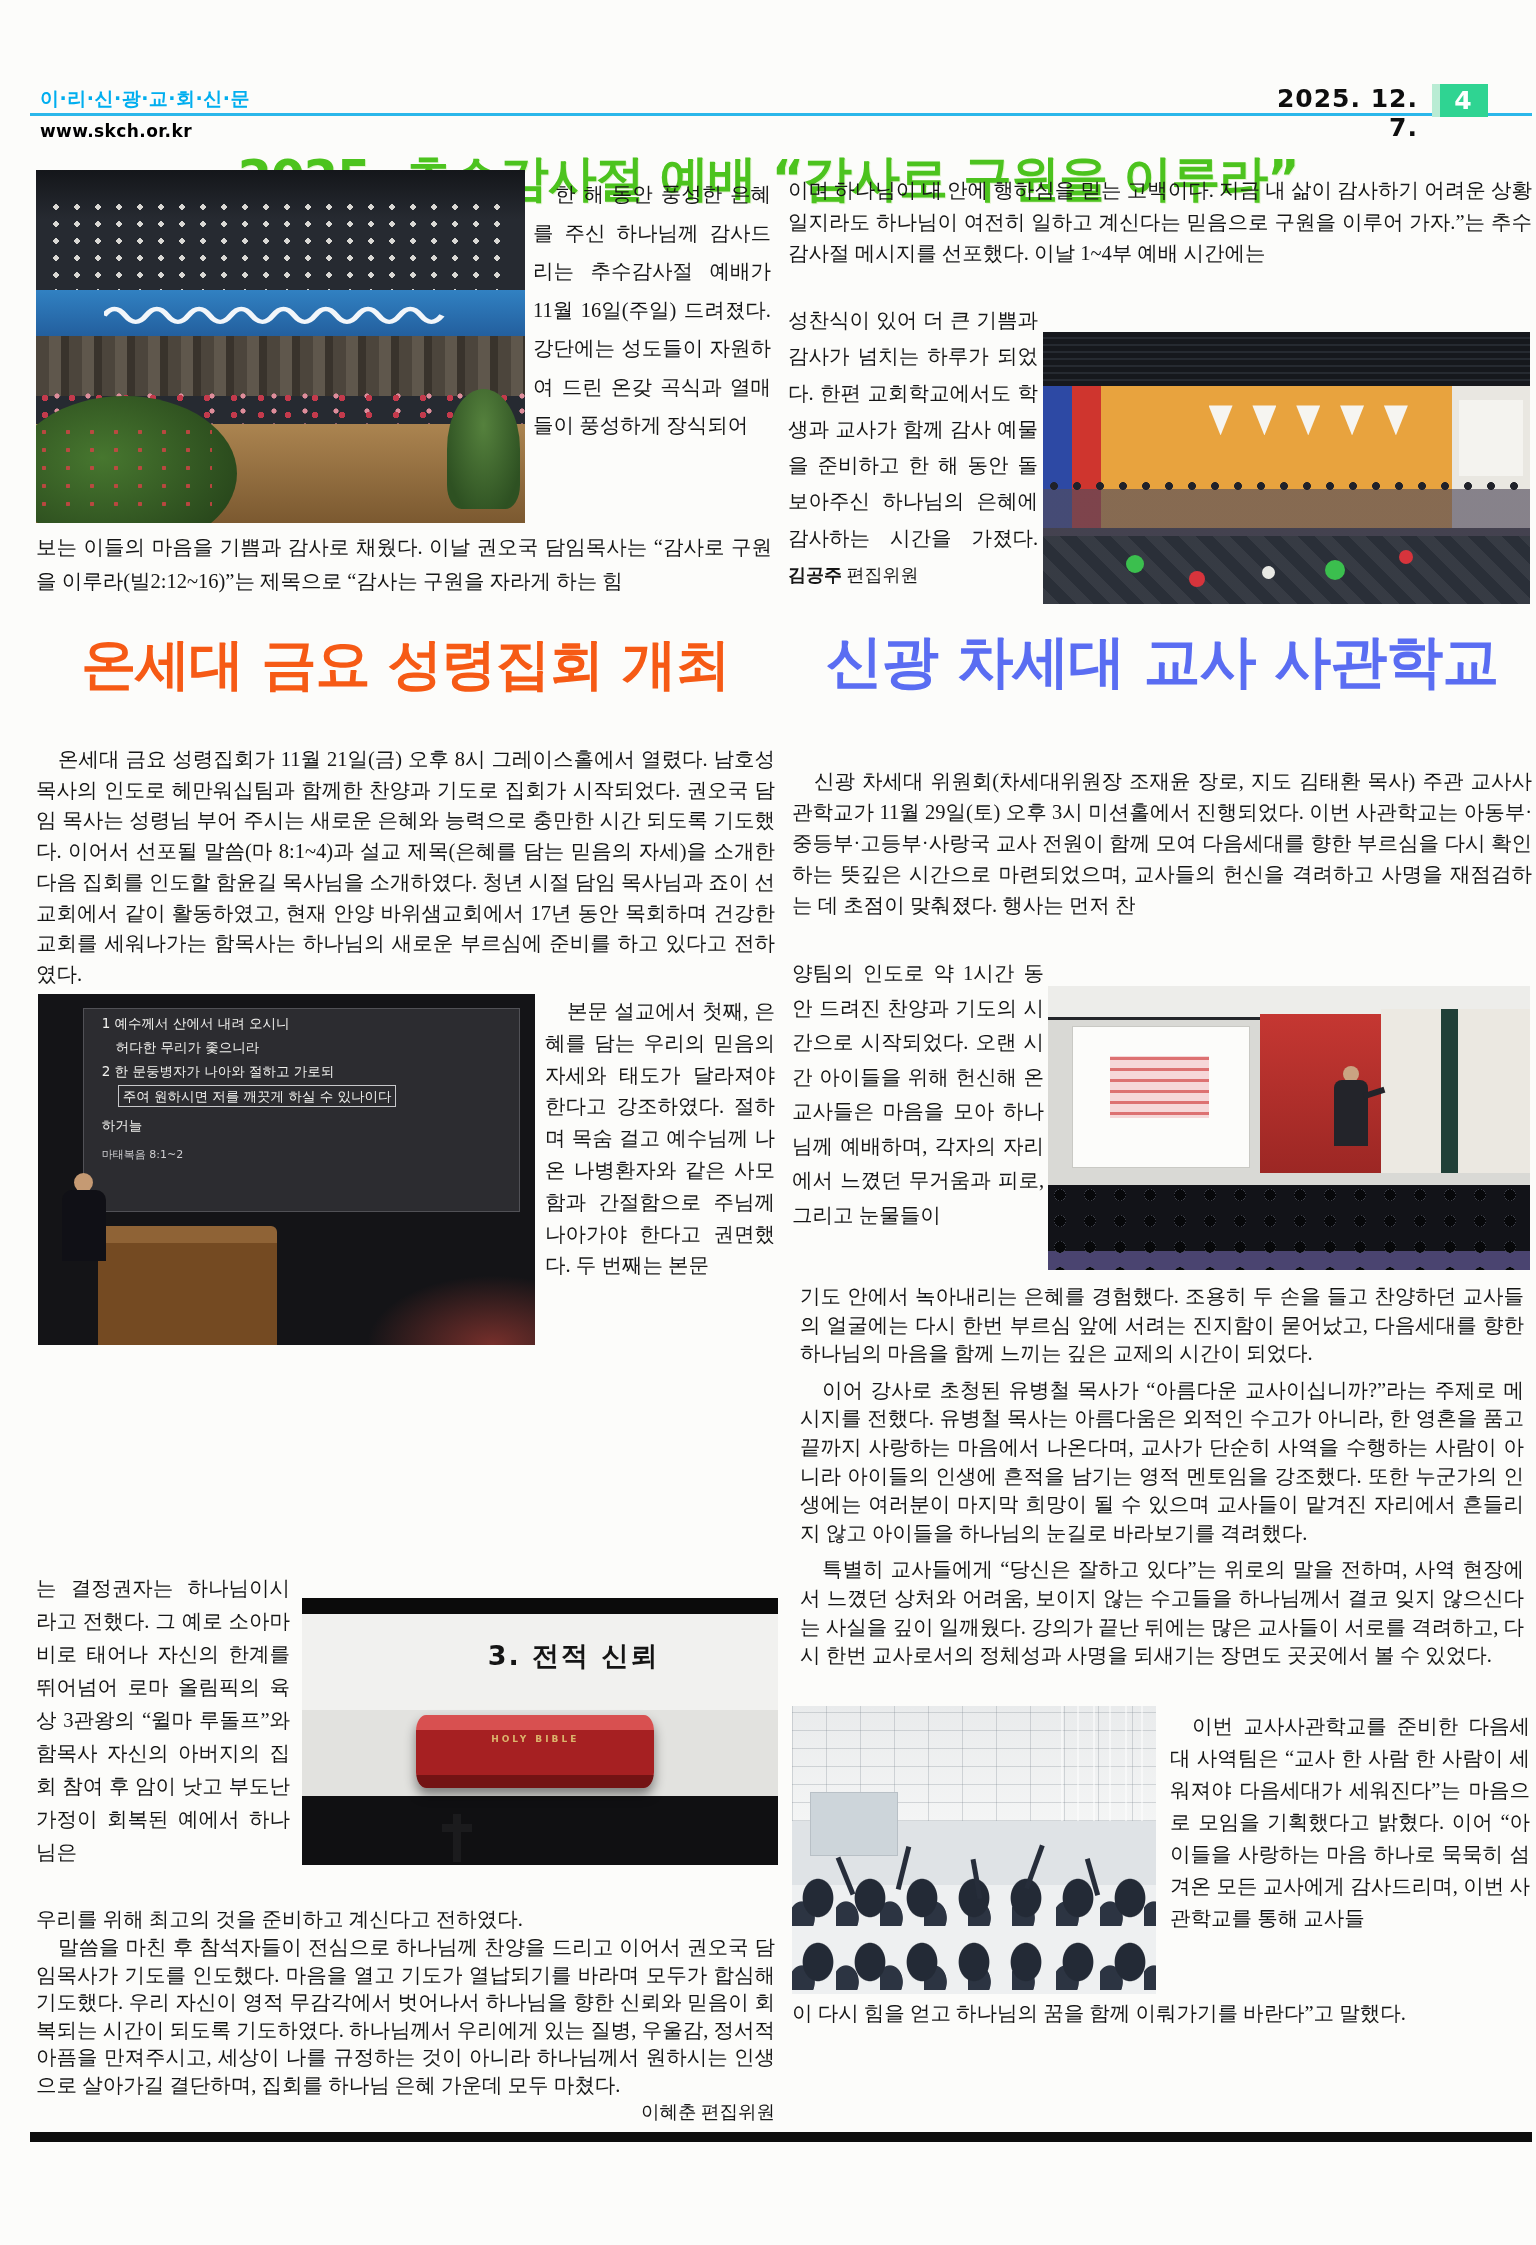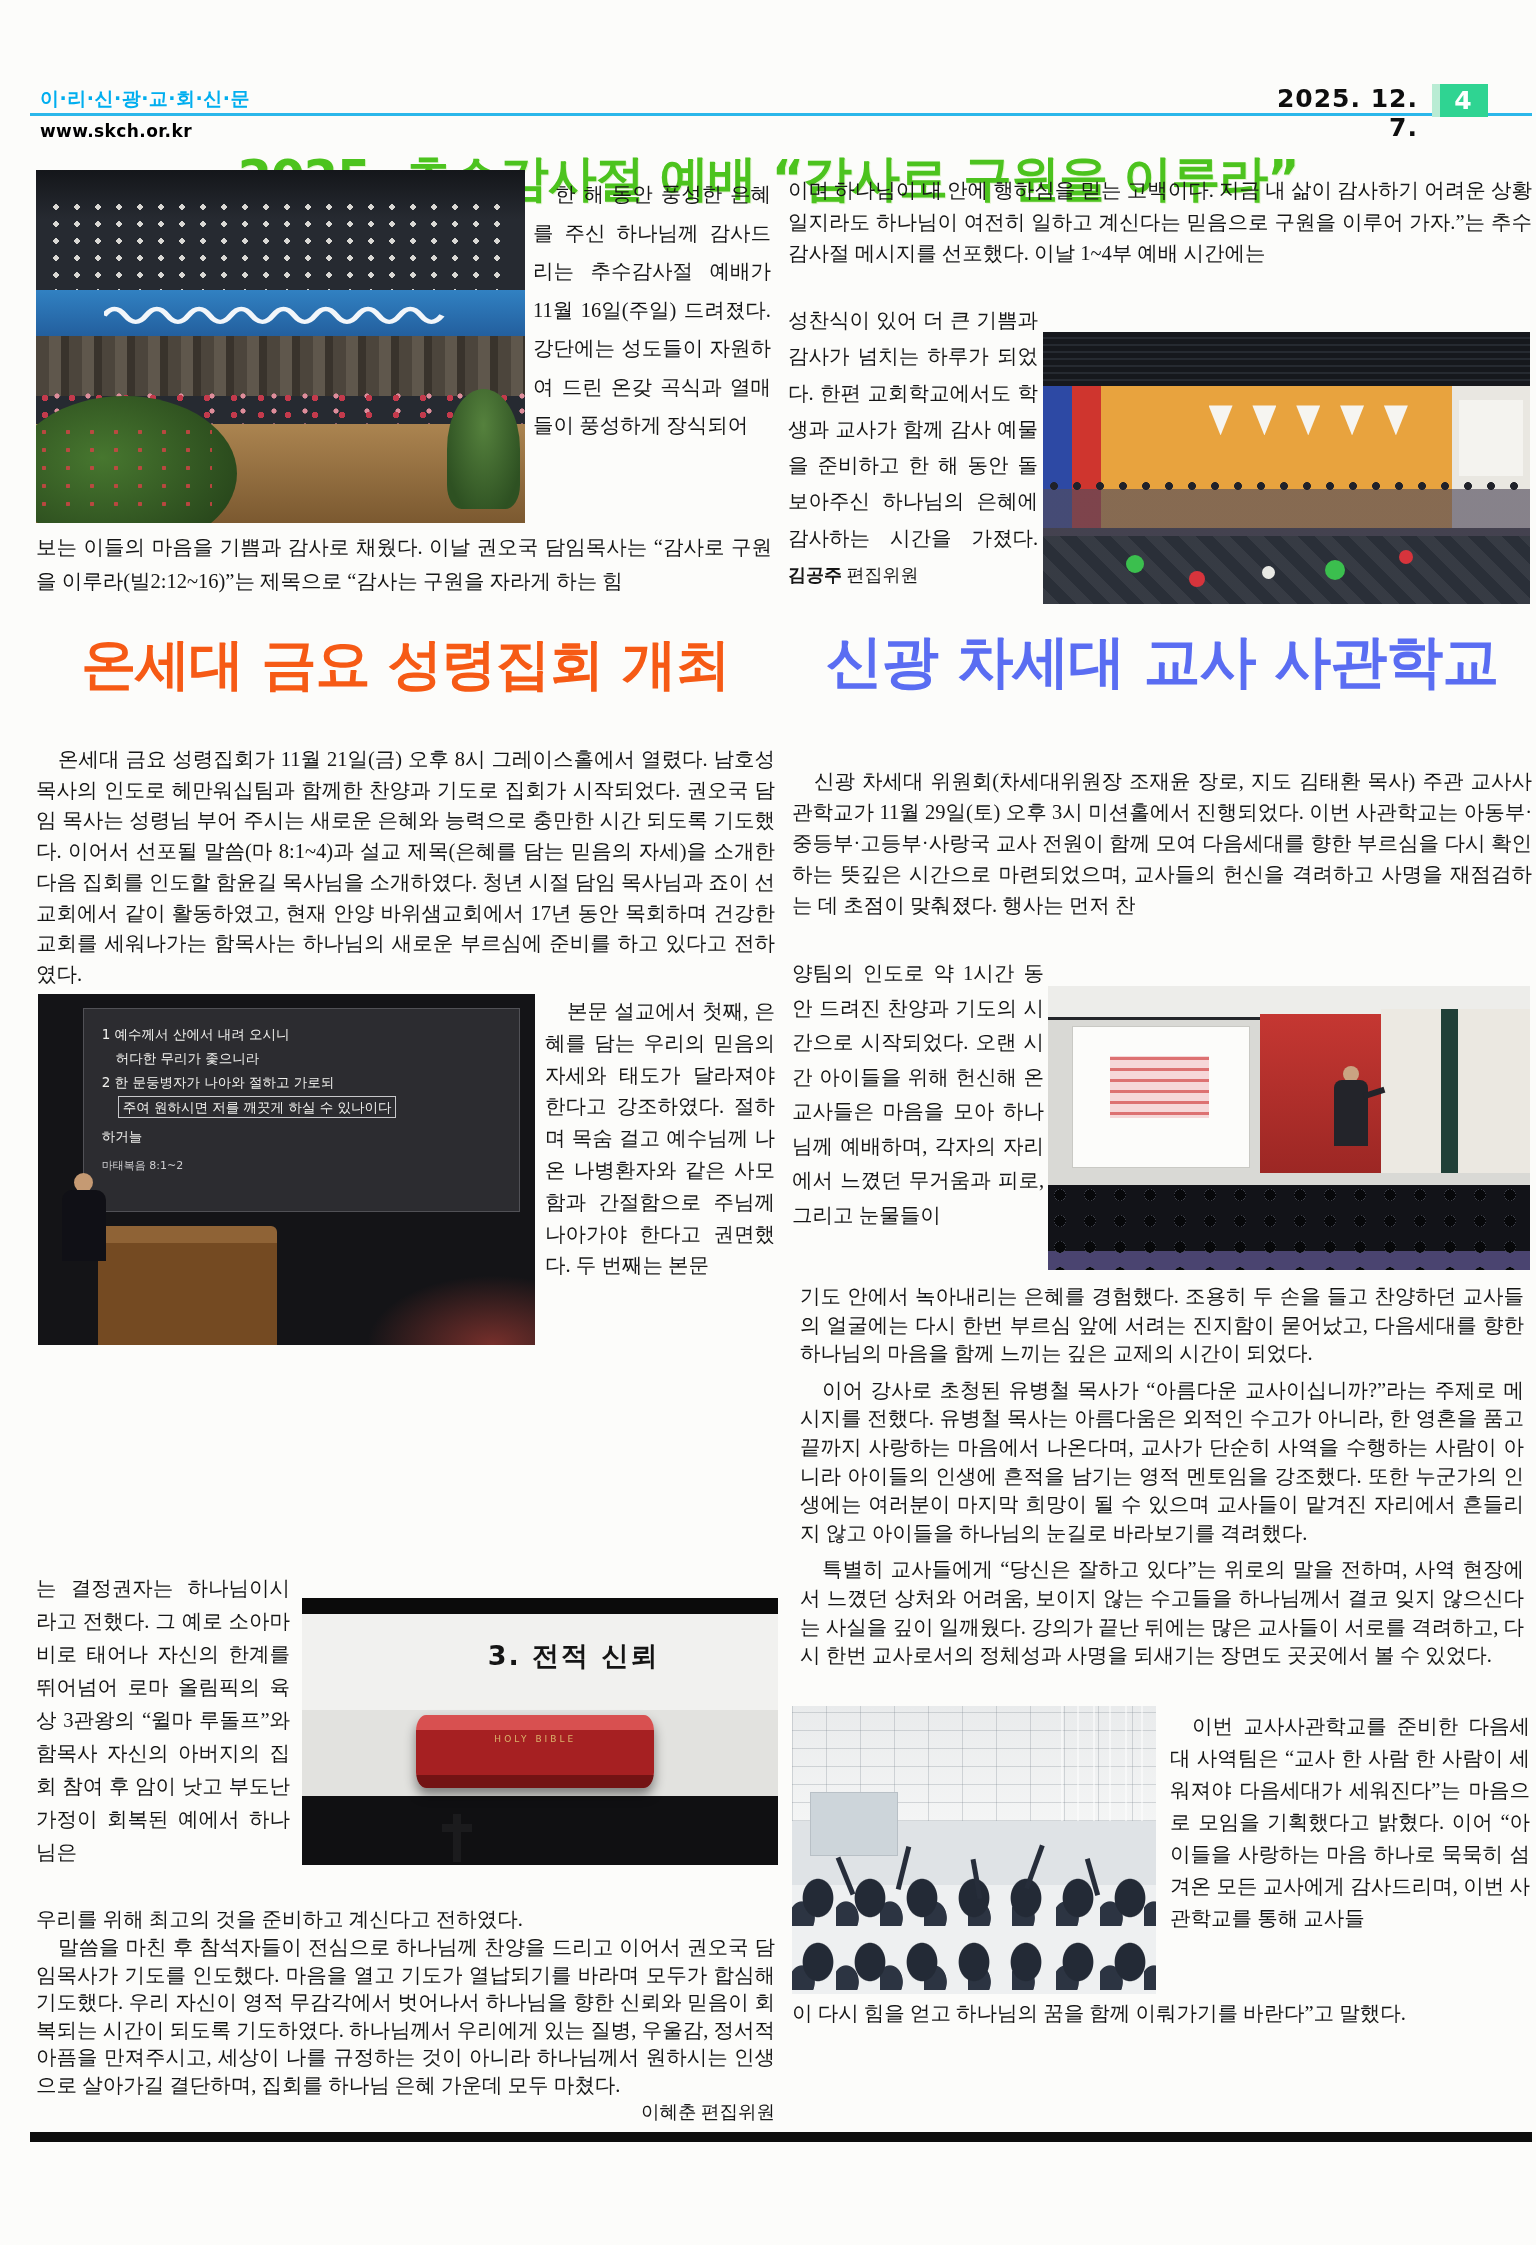--- a/index.html
+++ b/index.html
@@ -102,21 +102,21 @@
     <div class="ly" style="left:45%;top:86%;width:13px;height:13px;border-radius:50%;background:#e8e8e4"></div>
     <div class="ly" style="left:58%;top:84%;width:20px;height:20px;border-radius:50%;background:#3bbf4e"></div>
     <div class="ly" style="left:73%;top:80%;width:14px;height:14px;border-radius:50%;background:#d7343c"></div>
   </div>
 
   <div class="title2">온세대 금요 성령집회 개최</div>
 
   <div class="t ind" style="left:36px;top:744px;width:739px;line-height:30.7px">온세대 금요 성령집회가 11월 21일(금) 오후 8시 그레이스홀에서 열렸다. 남호성 목사의 인도로 헤만워십팀과 함께한 찬양과 기도로 집회가 시작되었다. 권오국 담임 목사는 성령님 부어 주시는 새로운 은혜와 능력으로 충만한 시간 되도록 기도했다. 이어서 선포될 말씀(마 8:1~4)과 설교 제목(은혜를 담는 믿음의 자세)을 소개한 다음 집회를 인도할 함윤길 목사님을 소개하였다. 청년 시절 담임 목사님과 죠이 선교회에서 같이 활동하였고, 현재 안양 바위샘교회에서 17년 동안 목회하며 건강한 교회를 세워나가는 함목사는 하나님의 새로운 부르심에 준비를 하고 있다고 전하였다.</div>
 
   <div class="photo" style="left:38px;top:994px;width:497px;height:351px;background:#141417">
-    <div class="ly" style="left:9%;top:4%;width:88%;height:58%;background:#2c2c30;border:1px solid #515156;padding:13px 18px">
+    <div class="ly" style="left:9%;top:4%;width:88%;height:58%;background:#2c2c30;border:1px solid #515156;padding:2px 18px">
       <div class="sl">1 예수께서 산에서 내려 오시니</div>
       <div class="sl" style="padding-left:14px">허다한 무리가 좇으니라</div>
       <div class="sl">2 한 문둥병자가 나아와 절하고 가로되</div>
       <div class="sl boxed">주여 원하시면 저를 깨끗게 하실 수 있나이다</div>
       <div class="sl">하거늘</div>
       <div class="sl" style="margin-top:8px;font-size:11px;color:#cfcfd2">마태복음 8:1~2</div>
     </div>
     <div class="ly" style="left:12%;bottom:0;width:36%;height:34%;background:linear-gradient(180deg,#8f6336 0 14%,#744a22 14%);border-radius:6px 6px 0 0"></div>
     <div class="ly" style="left:4%;bottom:24%;width:52px;height:88px">
       <div class="ly" style="left:16px;top:0;width:19px;height:19px;border-radius:50%;background:#c59a73"></div>
@@ -126,21 +126,21 @@
   </div>
 
   <div class="t ind" style="left:545px;top:996px;width:230px;line-height:31.8px">본문 설교에서 첫째, 은혜를 담는 우리의 믿음의 자세와 태도가 달라져야 한다고 강조하였다. 절하며 목숨 걸고 예수님께 나온 나병환자와 같은 사모함과 간절함으로 주님께 나아가야 한다고 권면했다. 두 번째는 본문</div>
 
 
   <div class="t" style="left:36px;top:1572px;width:254px;line-height:33px">는 결정권자는 하나님이시라고 전했다. 그 예로 소아마비로 태어나 자신의 한계를 뛰어넘어 로마 올림픽의 육상 3관왕의 “윌마 루돌프”와 함목사 자신의 아버지의 집회 참여 후 암이 낫고 부도난 가정이 회복된 예에서 하나님은</div>
 
   <div class="photo" style="left:302px;top:1598px;width:476px;height:267px;background:linear-gradient(180deg,#0b0b0b 0 6%,#f1f1ef 6% 42%,#e2e2df 42% 74%,#101012 74%)">
     <div class="ly sans" style="left:39%;top:15%;font-weight:bold;font-size:27px;color:#151515;letter-spacing:2px">3. 전적 신뢰</div>
     <div class="ly" style="left:24%;top:44%;width:50%;height:27%;border-radius:10px/16px;background:linear-gradient(180deg,#d85050 0 20%,#a62022 20% 82%,#731314 82%);box-shadow:0 7px 12px rgba(0,0,0,.45)">
-      <div class="ly sans" style="left:0;right:0;top:26%;text-align:center;font-weight:400;font-size:9px;letter-spacing:3px;color:#dcb46c">HOLY BIBLE</div>
+      <div class="ly sans" style="left:0;right:0;top:26%;text-align:center;font-weight:700;font-size:9px;letter-spacing:3px;color:#dcb46c">HOLY BIBLE</div>
     </div>
     <div class="ly" style="left:29%;bottom:1%;width:34px;height:48px">
       <div class="ly" style="left:13px;top:0;width:8px;height:48px;background:#1b1b1d"></div>
       <div class="ly" style="left:2px;top:10px;width:30px;height:8px;background:#1b1b1d"></div>
     </div>
   </div>
 
   <div class="t" style="left:36px;top:1904px;width:739px;line-height:31px">우리를 위해 최고의 것을 준비하고 계신다고 전하였다.</div>
 
   <div class="t ind" style="left:36px;top:1934px;width:739px;line-height:27.5px">

